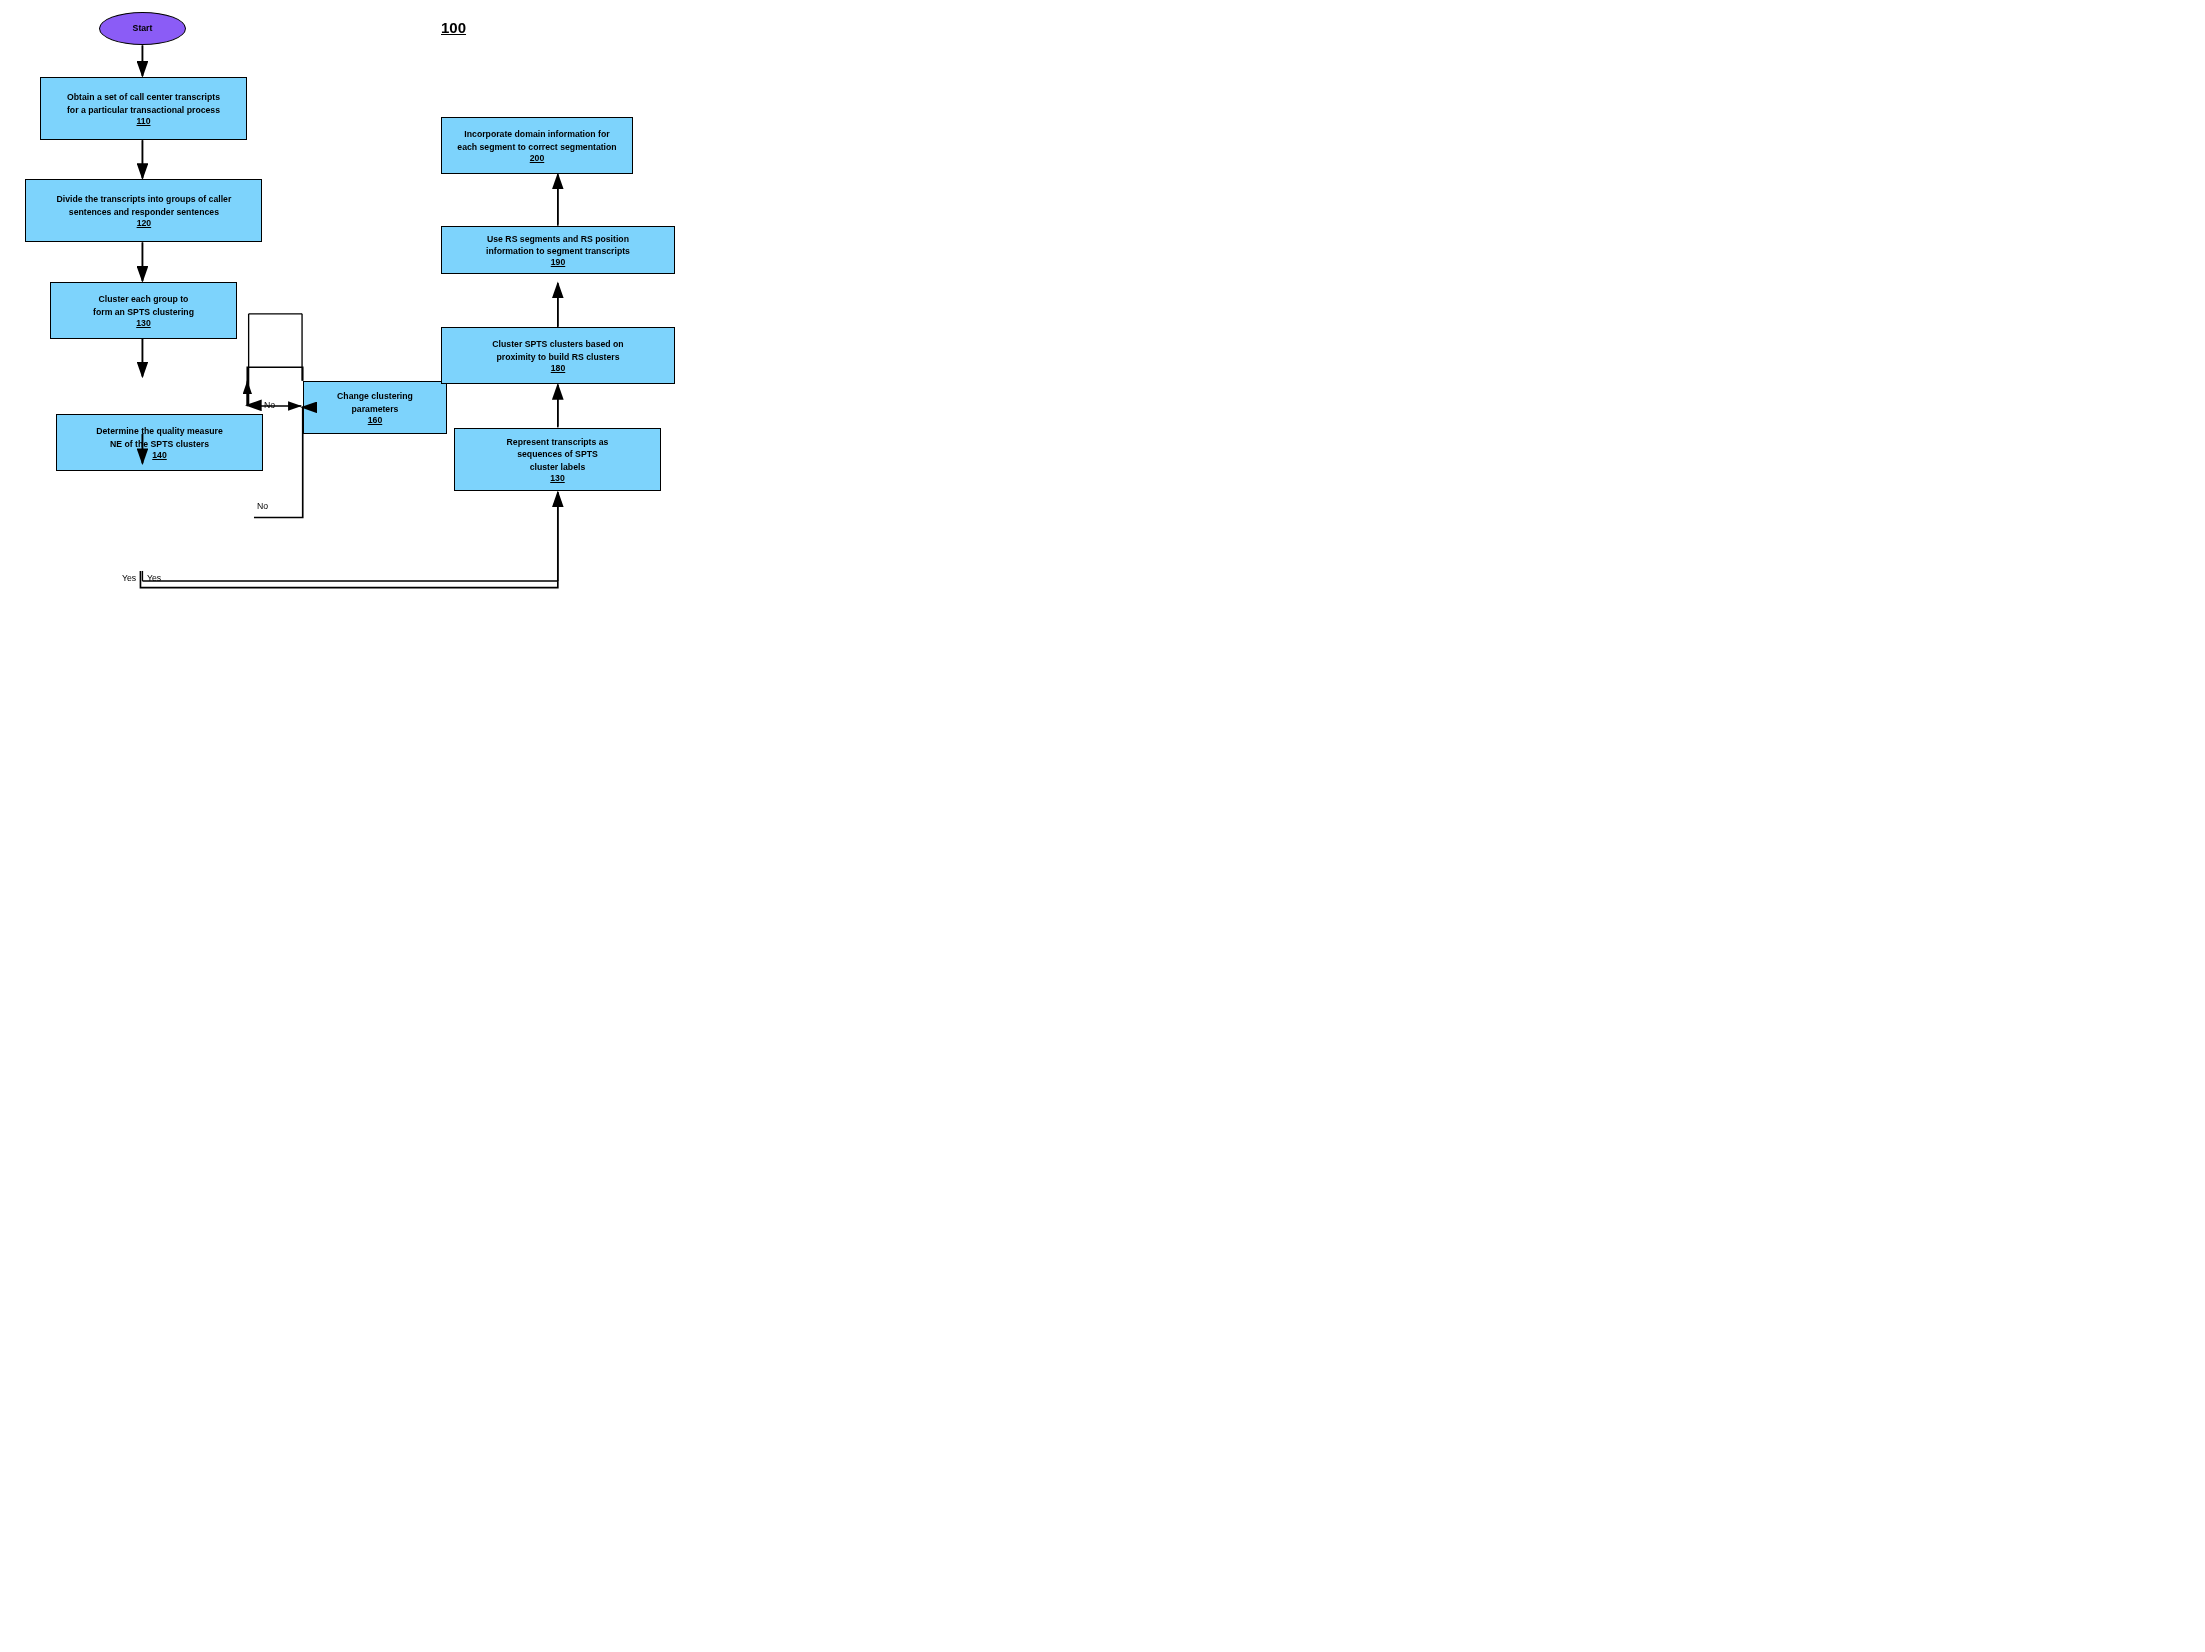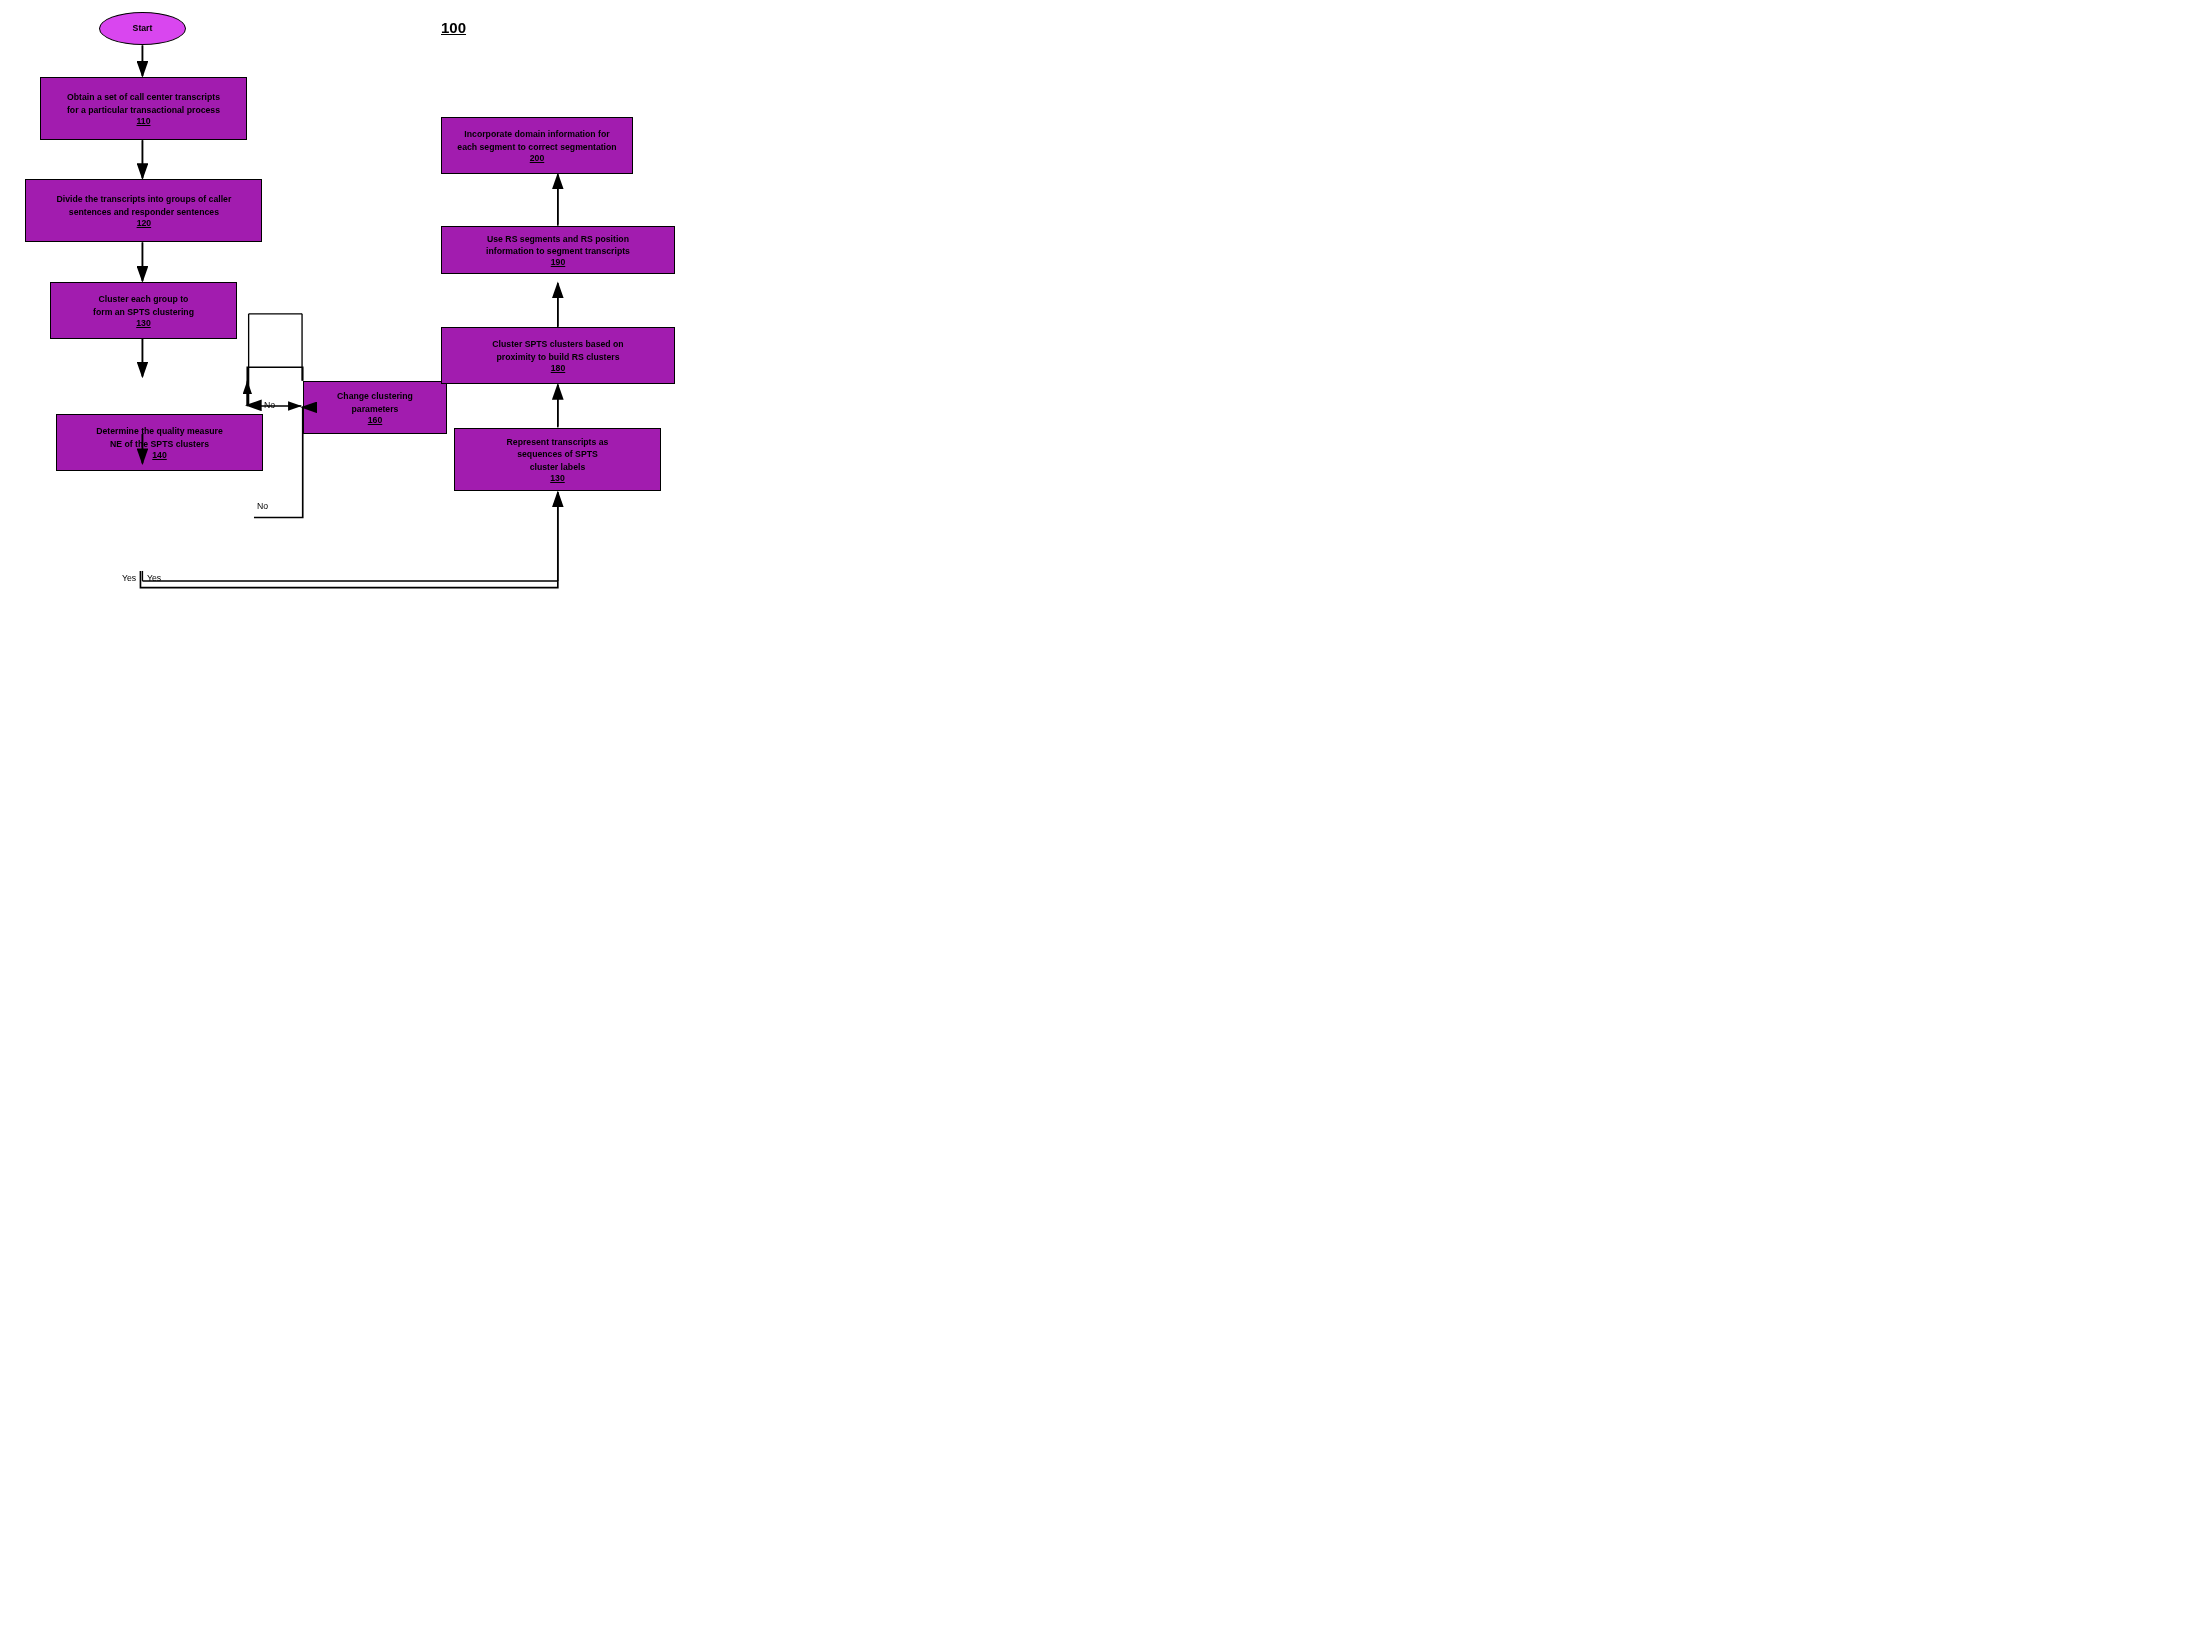--- a/index.html
+++ b/index.html
@@ -22,28 +22,28 @@
     .shape {
       position: absolute;
       display: flex;
       align-items: center;
       justify-content: center;
       text-align: center;
     }
 
     .box {
       border: 1.3px solid #000;
-      background: #a21caf;
+      background: #7dd3fc;
       padding: 5.3px 8px;
     }
 
     .ellipse {
       border: 1.3px solid #000;
       border-radius: 50%;
-      background: #d946ef;
+      background: #8b5cf6;
       padding: 5.3px 13.4px;
     }
 
     .diamond-wrapper {
       position: absolute;
       display: flex;
       align-items: center;
       justify-content: center;
     }
 

